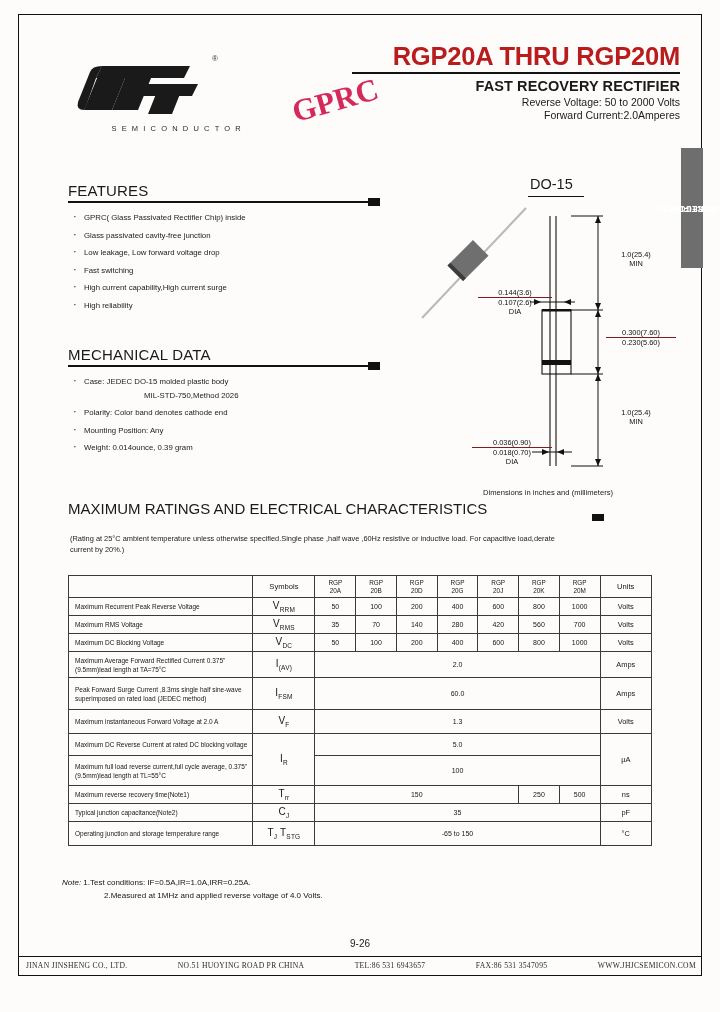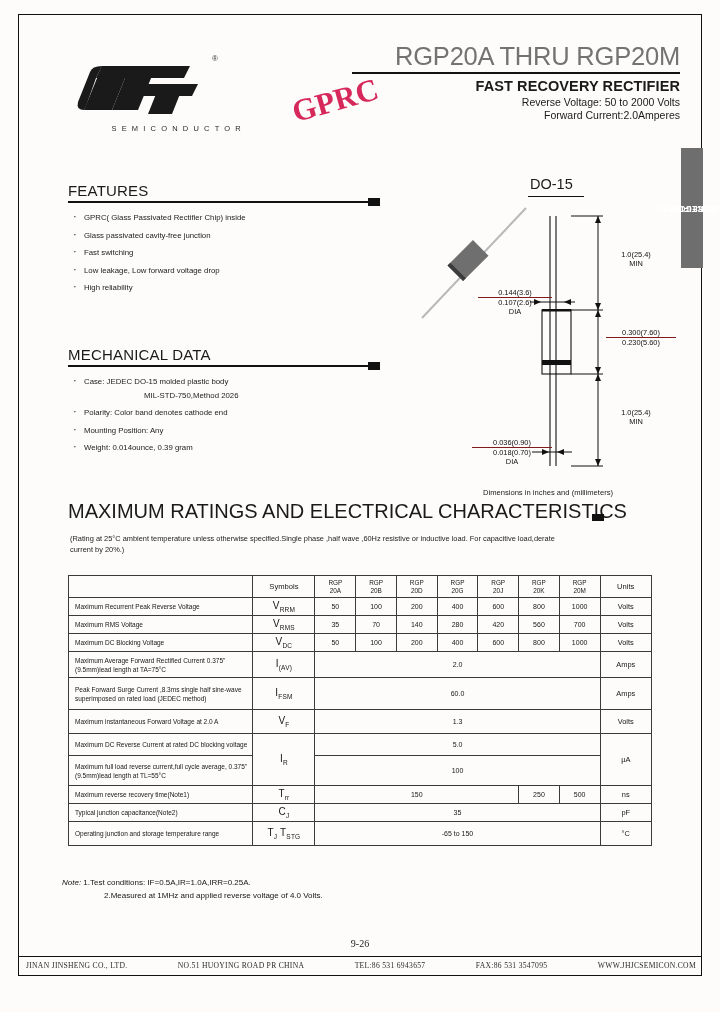--- a/index.html
+++ b/index.html
@@ -32,22 +32,22 @@
 
   .gprc {
     position:absolute; left:258px; top:52px;
     font-size:31px; font-weight:bold; color:#d6285a;
     transform:rotate(-16deg); transform-origin:left bottom;
     font-family:"Liberation Serif", serif; letter-spacing:0px;
   }
 
   .title-block { position:absolute; right:0px; top:0px; width:390px; text-align:right; }
   .part-title {
-    font-size:25.5px; letter-spacing:-0.2px; color:#737373;
-    font-family:"Liberation Sans", sans-serif; white-space:nowrap;
+    font-size:25.5px; letter-spacing:-0.2px; color:#b91c1c;
+    font-family:"Liberation Sans", sans-serif; white-space:nowrap;font-weight:bold;
   }
   .title-rule { border-bottom:2.2px solid #111; margin:1px 0 4px 62px; }
   .subtitle1 { font-size:14.5px; font-weight:bold; letter-spacing:0.1px; color:#1a1a1a; }
   .subtitle2 { font-size:10.5px; margin-top:2px; color:#1a1a1a; }
   .subtitle3 { font-size:10.5px; margin-top:1px; color:#1a1a1a;text-align:right; }
 
   
   .side-tab {
     position:absolute; left:681px; top:148px;
     width:22px; height:120px;
@@ -90,21 +90,21 @@
   }
   .pkg-title-rule { position:absolute; left:108px; top:20px; width:56px; height:1.4px; background:#111; }
   .pkg-caption {
     position:absolute; left:0px; top:312px; width:256px;
     font-size:7.6px; color:#1b1b1b; text-align:center;
   }
   .dim-txt { position:absolute; font-size:7.4px; color:#111; line-height:9px; text-align:center; }
   .dim-txt .u { border-bottom:1px solid #7f1d1d; display:block; padding-bottom:0px; }
 
   
-  .mr-head { position:absolute; left:68px; top:500px; font-size:20px; color:#1a1a1a; }
+  .mr-head { position:absolute; left:68px; top:500px; font-size:15px; color:#1a1a1a; }
   .mr-rule { position:absolute; left:592px; top:514px; width:12px; height:7px; background:#111; }
   .mr-note { position:absolute; left:70px; top:533px; width:490px; font-size:7.4px; line-height:11px; color:#1b1b1b; }
 
   
   table.spec {
     position:absolute; left:68px; top:575px;
     width:584px; border-collapse:collapse;
     font-size:6.6px; color:#161616;
   }
   table.spec td, table.spec th {
@@ -116,21 +116,21 @@
   table.spec td.sym sub, table.spec td.units sub { font-size:6.5px; }
   table.spec td.units { font-size:7.4px; }
   table.spec th.hd { font-size:6.4px; line-height:7.6px; padding:3px 1px; }
   table.spec th.hsym { font-size:7.6px; }
   table.spec td.val { font-size:7px; }
   .thick-top { border-top:1.8px solid #111 !important; }
 
   
   .notes { position:absolute; left:62px; top:876px; font-size:8px; line-height:13px; color:#151515; }
   .notes .n2 { padding-left:42px; }
-  .pagenum { position:absolute; left:0; top:938px; width:720px; text-align:center; font-size:10px; color:#222; font-family:Liberation Serif, serif; }
+  .pagenum { position:absolute; left:0; top:938px; width:720px; text-align:center; font-size:10px; color:#222; font-family:Liberation Sans, sans-serif; }
   .foot-rule { position:absolute; left:18px; top:956px; width:684px; height:1.2px; background:#111; }
   .footer {
     position:absolute; left:26px; top:961px; width:670px;
     display:flex; justify-content:space-between; align-items:center;
     font-size:7.6px; color:#2a2a2a; font-family:"Liberation Serif", serif;
     letter-spacing:0.3px;
   }
 </style>
 </head>
 <body>
@@ -169,22 +169,23 @@
     <span>RECTIFIER</span>
   </span>
 </div>
 
 <div class="sec" style="left:68px; top:182px; width:310px;">
   <div class="sec-head">FEATURES</div>
   <div class="sec-rule"></div>
   <ul class="bullets">
     <li>GPRC( Glass Passivated Rectifier Chip) inside</li>
     <li>Glass passivated cavity-free junction</li>
+    <li>Low leakage, Low forward voltage drop</li>
     <li>Fast switching</li>
-    <li>Low leakage, Low forward voltage drop</li>
+    <li>High current capability,High current surge</li>
     <li>High reliability</li>
   </ul>
 </div>
 
 <div class="sec" style="left:68px; top:346px; width:310px;">
   <div class="sec-head">MECHANICAL DATA</div>
   <div class="sec-rule"></div>
   <ul class="bullets">
     <li>Case: JEDEC DO-15 molded plastic body</li>
     <li class="noblt">MIL-STD-750,Method 2026</li>

